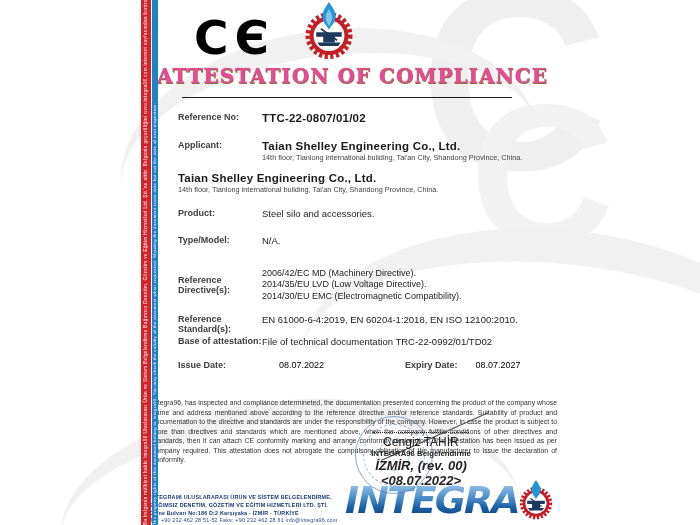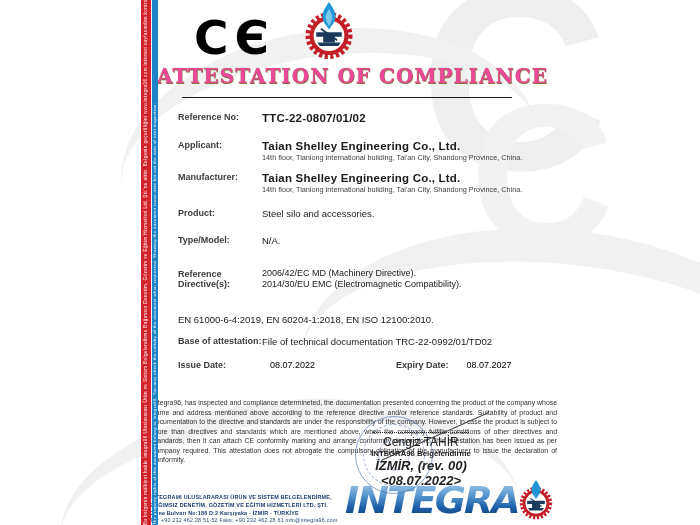--- a/index.html
+++ b/index.html
@@ -103,57 +103,58 @@
 
     <div class="row" style="top:140px">
       <div class="lbl">Applicant:</div>
       <div class="val">
         <div class="name">Taian Shelley Engineering Co., Ltd.</div>
         <div class="addr">14th floor, Tianlong international building, Tai'an City, Shandong Province, China.</div>
       </div>
     </div>
 
     <div class="row" style="top:172px">
-      <div class="lbl">Manufacturer:</div>
       <div class="val">
         <div class="name">Taian Shelley Engineering Co., Ltd.</div>
         <div class="addr">14th floor, Tianlong international building, Tai'an City, Shandong Province, China.</div>
       </div>
     </div>
 
     <div class="row" style="top:235px">
       <div class="lbl">Type/Model:</div>
       <div class="val">N/A.</div>
     </div>
 
     <div class="row" style="top:208px">
       <div class="lbl">Product:</div>
       <div class="val">Steel silo and accessories.</div>
     </div>
 
     <div class="row" style="top:268px">
       <div class="lbl" style="align-self:center">Reference Directive(s):</div>
       <div class="val">
         <div class="line">2006/42/EC MD (Machinery Directive).</div>
+        <div class="line">2014/35/EU LVD (Low Voltage Directive).</div>
         <div class="line">2014/30/EU EMC (Electromagnetic Compatibility).</div>
       </div>
     </div>
 
     <div class="row" style="top:314px">
+      <div class="lbl">Reference Standard(s):</div>
       <div class="val">EN 61000-6-4:2019, EN 60204-1:2018, EN ISO 12100:2010.</div>
     </div>
 
     <div class="row" style="top:336px">
       <div class="lbl">Base of attestation:</div>
       <div class="val">File of technical documentation TRC-22-0992/01/TD02</div>
     </div>
 
     <div class="dates">
       <div class="lbl2" style="width:84px">Issue Date:</div>
-      <div class="v" style="margin-left:8px;width:126px">08.07.2022</div>
+      <div class="v" style="margin-left:17px;width:126px">08.07.2022</div>
       <div class="lbl2">Expiry Date:</div>
       <div class="v">08.07.2027</div>
     </div>
 
     <div class="disclaimer">Integra96, has inspected and compliance determineted, the documentation presented concerning the product of the company whose name and address mentioned above according to the reference directive and/or reference standards. Suitability of product and documentation to the directive and standards are under the responsibility of the company. However, in case the product is subject to more than directives and standards which are mentioned above, when the company fulfills conditions of other directives and standards, then it can attach CE conformity marking and arrange conformity declaration. This attestation has been issued as per company required. This attestation does not abrogate the compulsory obligation of the manufacturer to issue the declaration of conformity.</div>
 
     <div class="stamp"></div>
     <div class="sig-stroke"></div>
     <div class="sig-block">
       <div class="sig-dots"></div>

